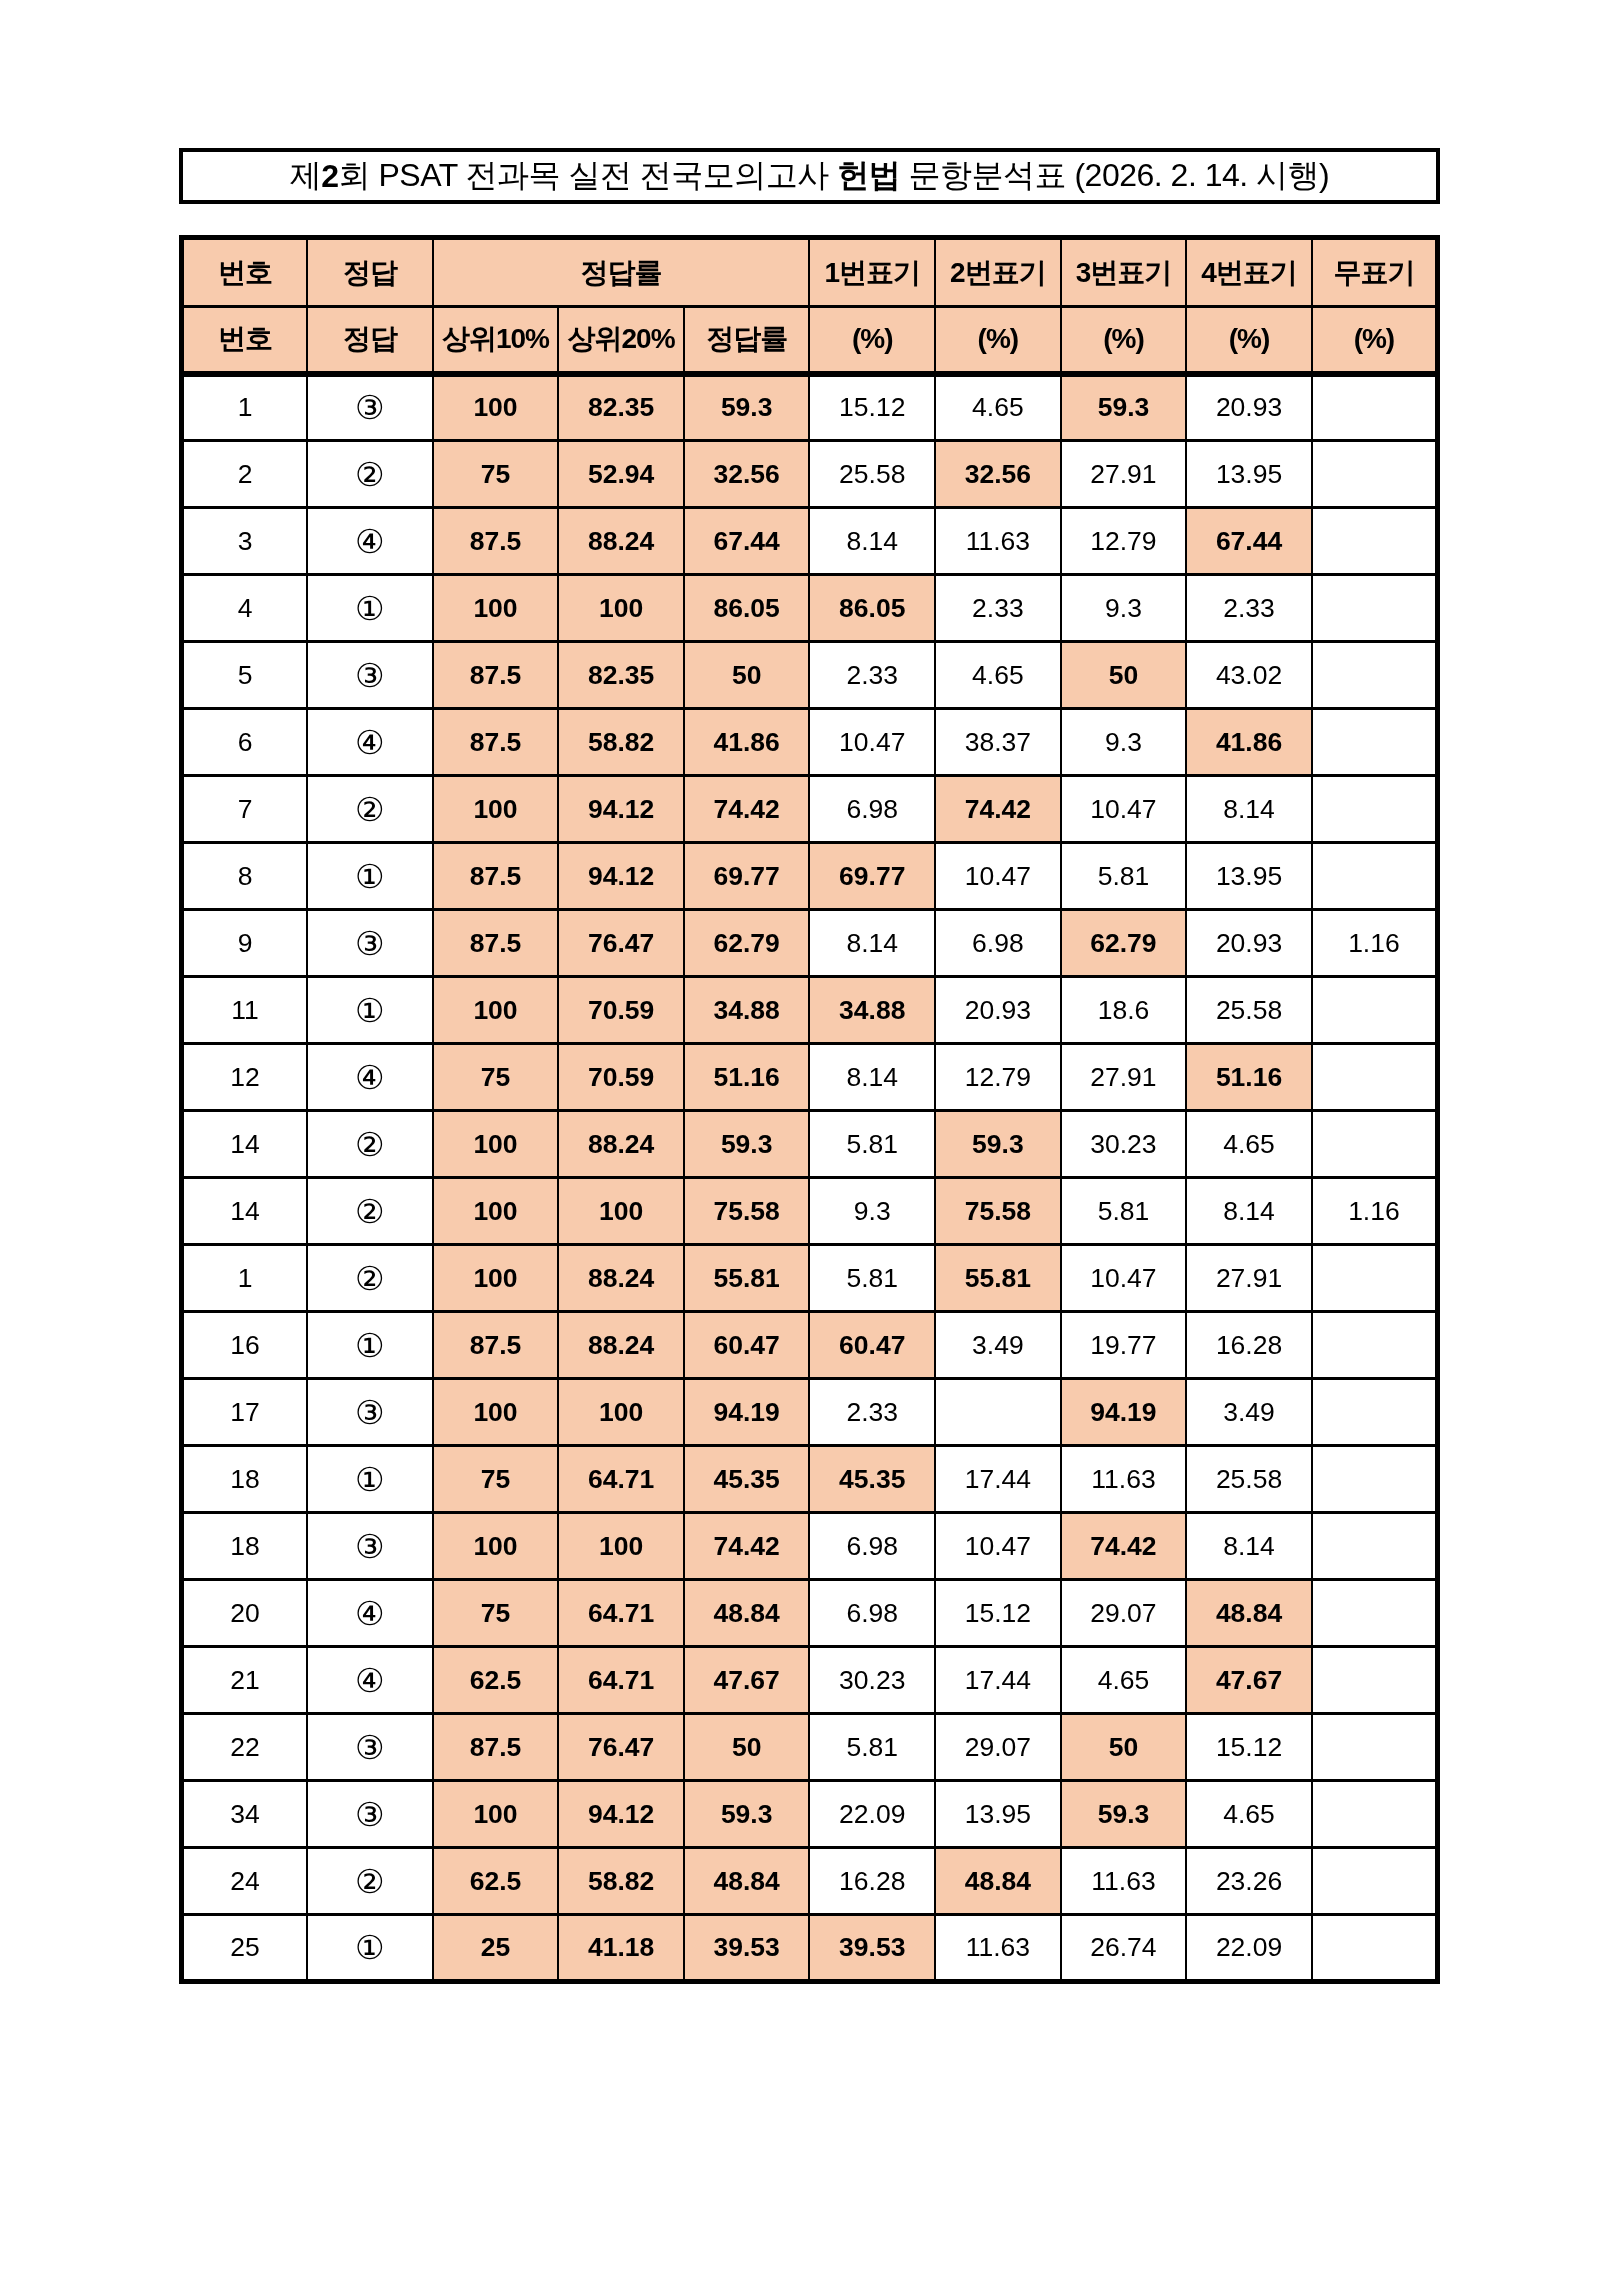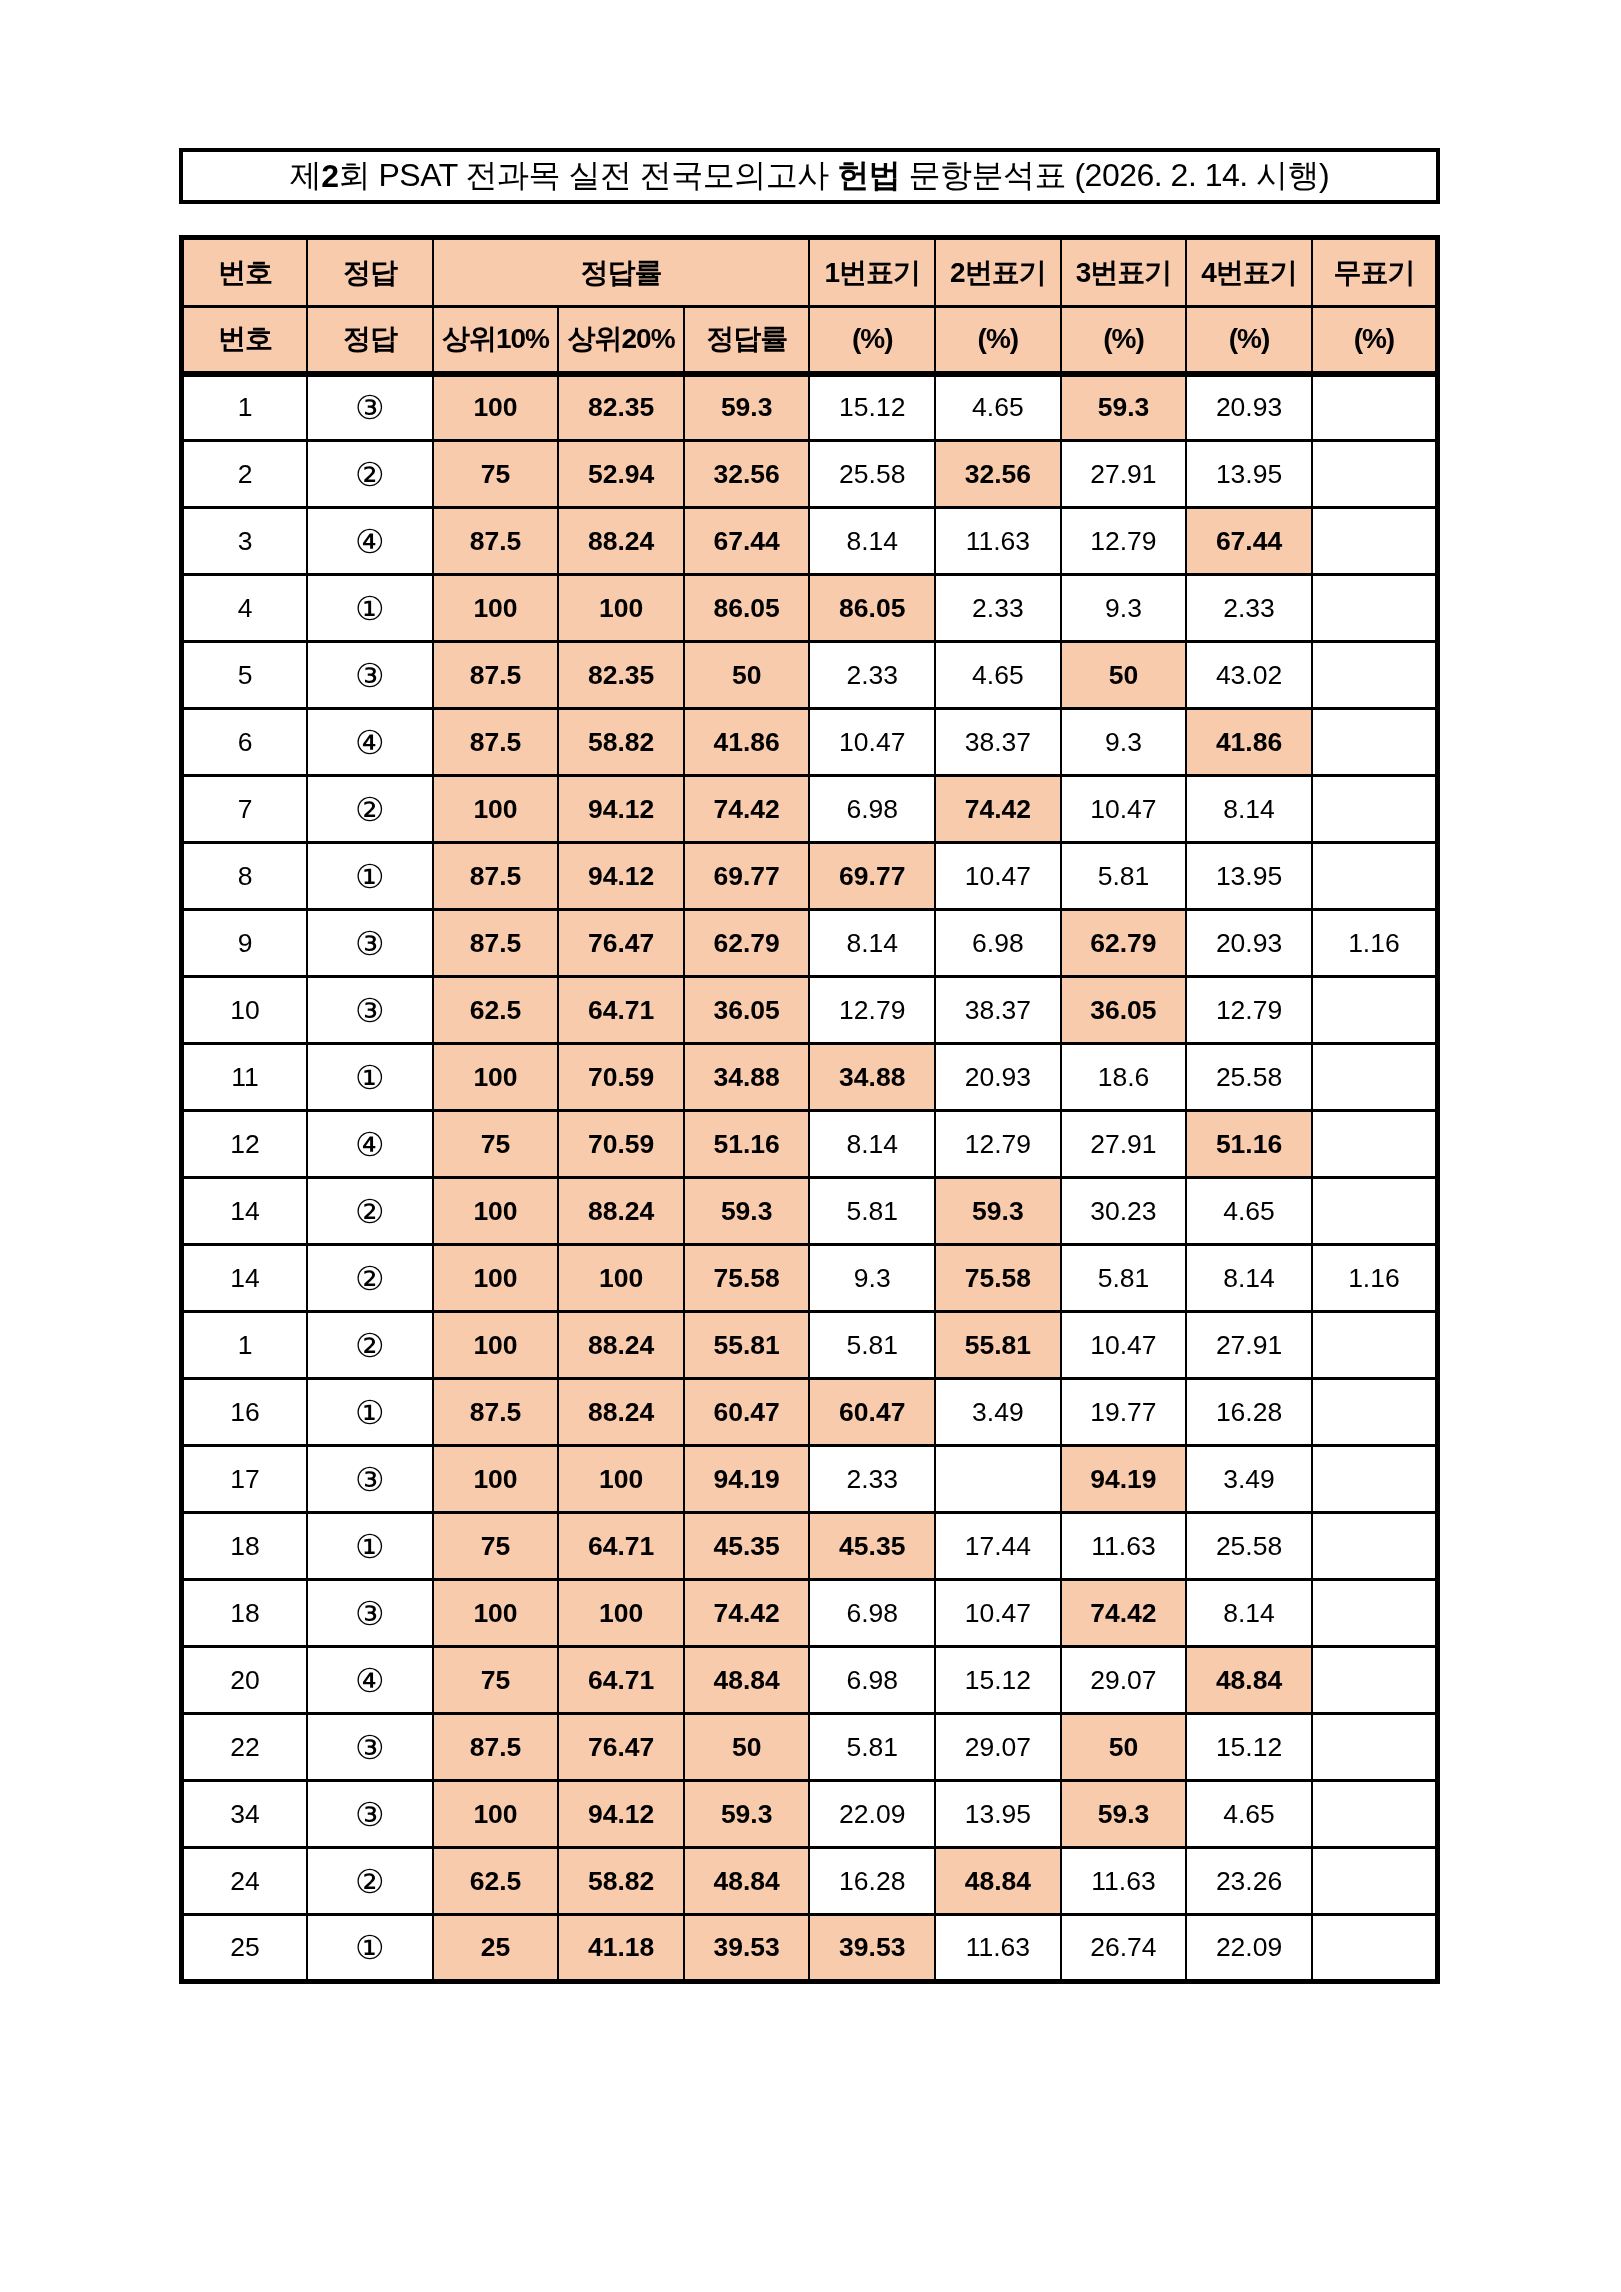--- a/index.html
+++ b/index.html
@@ -221,32 +221,20 @@
     <td class="hl bold">87.5</td>
     <td class="hl bold">76.47</td>
     <td class="hl bold">62.79</td>
     <td>8.14</td>
     <td>6.98</td>
     <td class="hl bold">62.79</td>
     <td>20.93</td>
     <td>1.16</td>
   </tr>
         <tr>
-    <td class="c-no">10</td>
-    <td class="c-ans">③</td>
-    <td class="hl bold">62.5</td>
-    <td class="hl bold">64.71</td>
-    <td class="hl bold">36.05</td>
-    <td>12.79</td>
-    <td>38.37</td>
-    <td class="hl bold">36.05</td>
-    <td>12.79</td>
-    <td></td>
-  </tr>
-        <tr>
     <td class="c-no">11</td>
     <td class="c-ans">①</td>
     <td class="hl bold">100</td>
     <td class="hl bold">70.59</td>
     <td class="hl bold">34.88</td>
     <td class="hl bold">34.88</td>
     <td>20.93</td>
     <td>18.6</td>
     <td>25.58</td>
     <td></td>
@@ -353,20 +341,32 @@
     <td class="hl bold">75</td>
     <td class="hl bold">64.71</td>
     <td class="hl bold">48.84</td>
     <td>6.98</td>
     <td>15.12</td>
     <td>29.07</td>
     <td class="hl bold">48.84</td>
     <td></td>
   </tr>
         <tr>
+    <td class="c-no">21</td>
+    <td class="c-ans">④</td>
+    <td class="hl bold">62.5</td>
+    <td class="hl bold">64.71</td>
+    <td class="hl bold">47.67</td>
+    <td>30.23</td>
+    <td>17.44</td>
+    <td>4.65</td>
+    <td class="hl bold">47.67</td>
+    <td></td>
+  </tr>
+        <tr>
     <td class="c-no">22</td>
     <td class="c-ans">③</td>
     <td class="hl bold">87.5</td>
     <td class="hl bold">76.47</td>
     <td class="hl bold">50</td>
     <td>5.81</td>
     <td>29.07</td>
     <td class="hl bold">50</td>
     <td>15.12</td>
     <td></td>

